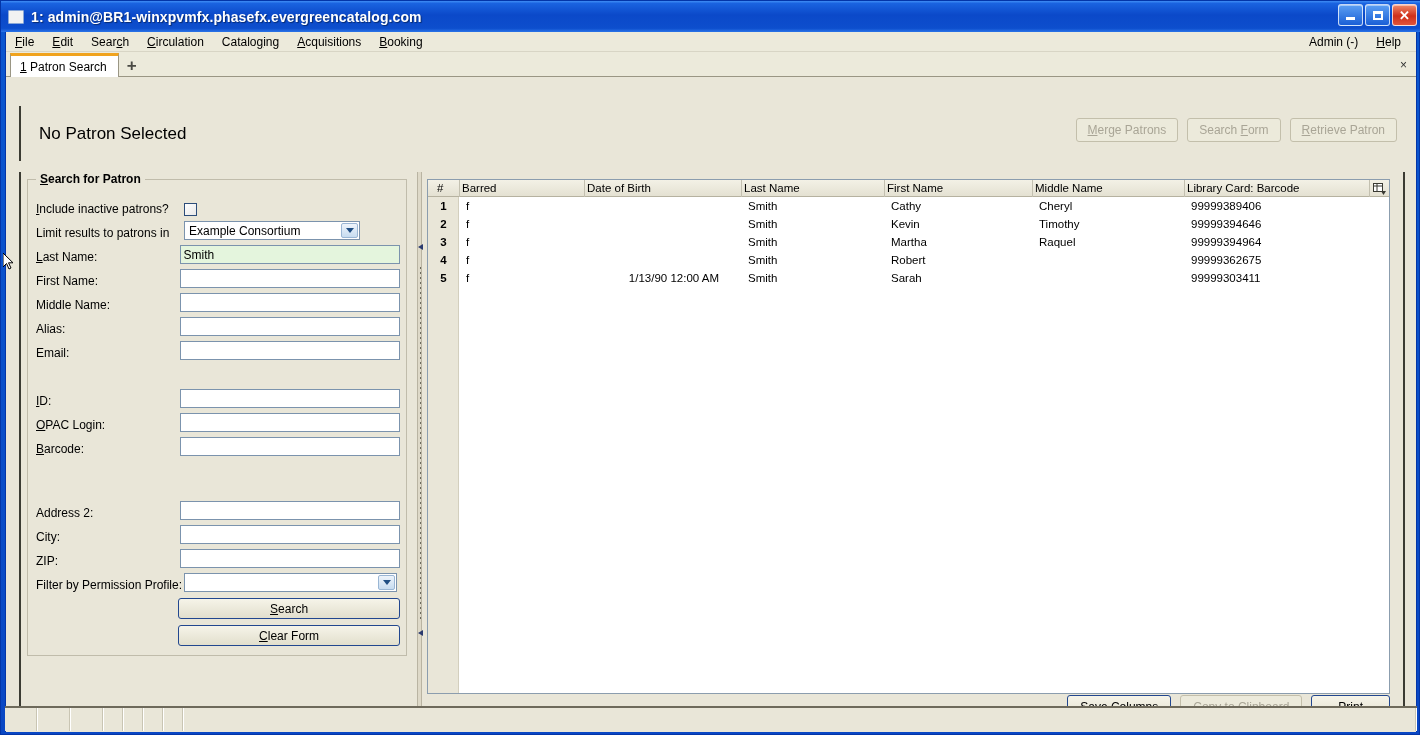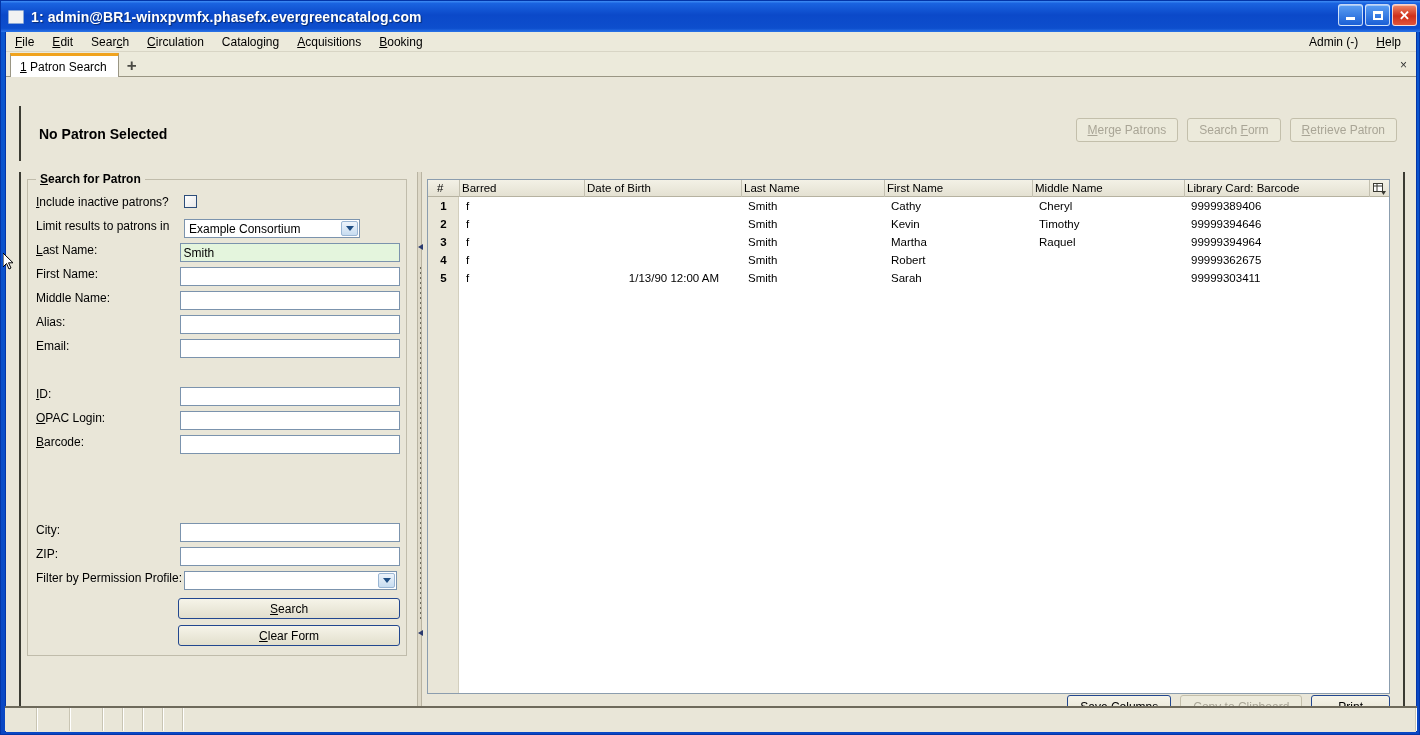--- a/index.html
+++ b/index.html
@@ -104,21 +104,21 @@
 
   
   #patron-header {
     position: absolute; left: 13px; top: 74px;
     width: 1386px; height: 55px;
     background: #e9e6d8;
     border-left: 2px solid #3b3b33;
     display: flex; align-items: center;
   }
   #patron-status {
-    margin-left: 18px; font-size: 14px; font-weight: bold; color: #000;
+    margin-left: 18px; font-size: 17px; font-weight: normal; color: #000;
   }
   #header-buttons {
     position: absolute; right: 8px; top: 12px;
     display: flex; gap: 9px; padding-left: 35px;
   }
   .hbtn {
     font-size: 12px; padding: 4px 11px;
     background: #eceadb;
     border: 1px solid #c3bfab;
     border-radius: 3px;
@@ -145,21 +145,21 @@
     border: 1px solid #c0bcab;
     background: #e9e6d8;
   }
   #group-legend {
     position: absolute; left: 8px; top: -8px;
     background: #e9e6d8; padding: 0 4px;
     font-size: 12px; font-weight: bold; color: #000;
   }
   .frow {
     position: absolute; left: 8px; height: 21px;
-    width: 364px; display: flex; align-items: flex-start;
+    width: 364px; display: flex; align-items: flex-end;
   }
   .flabel { font-size: 12px; color: #000; width: 148px; white-space: nowrap; }
   .finput {
     width: 227px; height: 19px;
     border: 1px solid #7b93ad;
     background: #ffffff;
     font-size: 12px; font-family: "Liberation Sans", sans-serif;
     padding: 0 3px; color: #000;
     outline: none;
   }
@@ -436,20 +436,24 @@
             <div class="flabel"><span class="ul">O</span>PAC Login:</div>
             <input class="finput" value="" style="">
           </div>
 
           <div class="frow" style="top:255px">
             <div class="flabel"><span class="ul">B</span>arcode:</div>
             <input class="finput" value="" style="">
           </div>
 
 
+          <div class="frow" style="top:319px">
+            <div class="flabel">Address 2:</div>
+            <input class="finput" value="" style="">
+          </div>
 
           <div class="frow" style="top:343px">
             <div class="flabel">City:</div>
             <input class="finput" value="" style="">
           </div>
 
           <div class="frow" style="top:367px">
             <div class="flabel">ZIP:</div>
             <input class="finput" value="" style="">
           </div>

